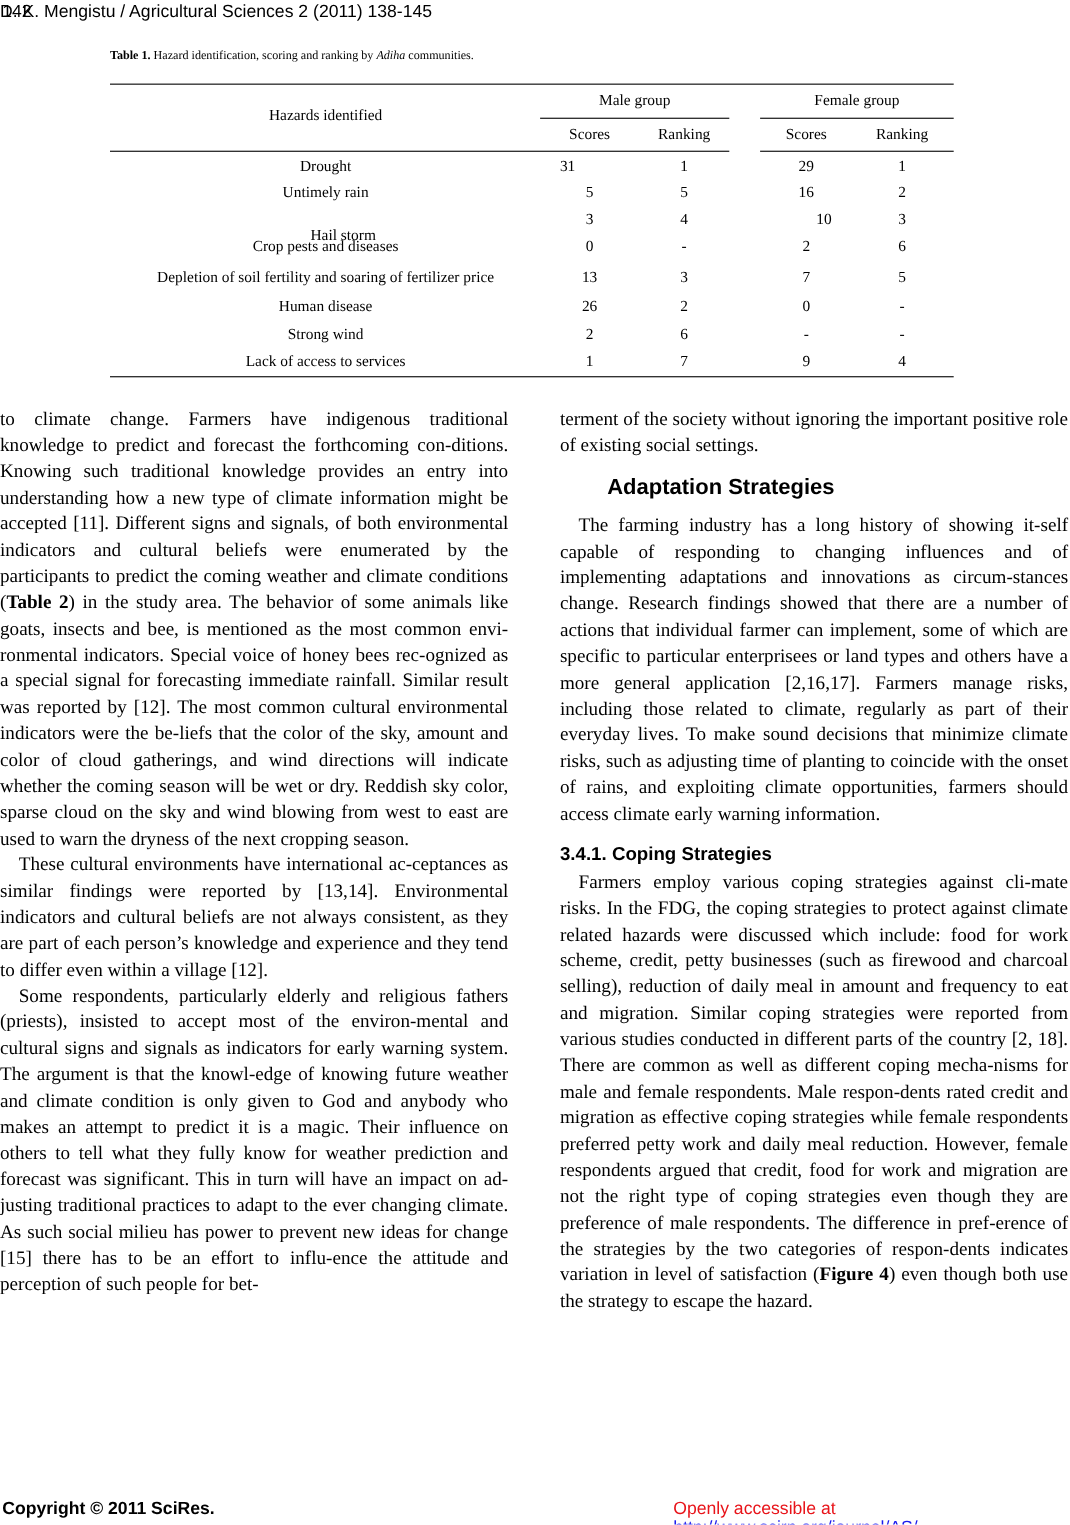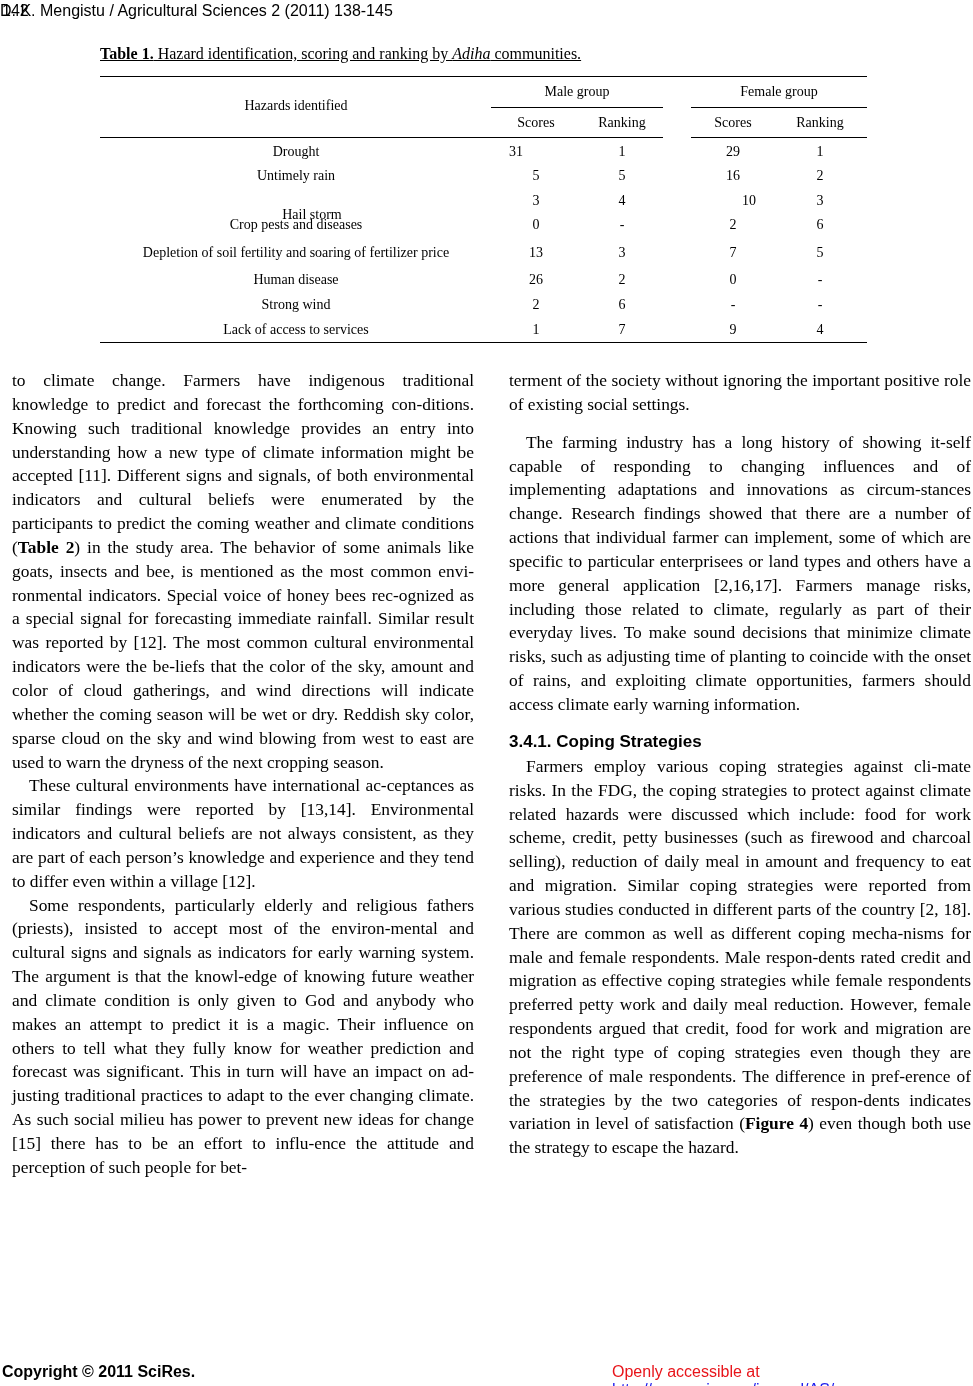--- a/index.html
+++ b/index.html
@@ -4,21 +4,21 @@
 <style>
   html, body { margin: 0; padding: 0; background: #ffffff; }
   body { width: 973px; height: 1386px; position: relative; overflow: hidden; color: #000; }
   .serif { font-family: "Liberation Serif", "DejaVu Serif", serif; }
   .sans { font-family: "Liberation Sans", "DejaVu Sans", sans-serif; }
 
   .running-head { position: absolute; top: 2px; left: 0; width: 973px; height: 22px; font-size: 16px; }
   .running-head .pageno { position: absolute; left: 2px; top: 0; }
   .running-head .title { position: absolute; left: 0; width: 973px; text-align: left; top: 0; }
 
-  .caption { position: absolute; top: 45px; left: 100px; font-size: 16px; text-decoration: underline; }
+  .caption { position: absolute; top: 45px; left: 100px; font-size: 11px; }
   .caption b { font-weight: bold; }
 
   .rule { position: absolute; height: 1.3px; background: #000; }
 
   .tbl-text { position: absolute; font-size: 14px; text-align: center; line-height: 16px; }
   .cell { position: absolute; font-size: 14px; text-align: center; line-height: 16px; }
 
   .col { position: absolute; width: 462px; font-size: 17.4px; line-height: 23.85px; text-align: justify; }
   .col p { margin: 0; }
   .col p.indent { text-indent: 17px; }
@@ -109,29 +109,30 @@
     </div>
     <div>
       <div class="cell serif" style="top: 322px; left: 100px; width: 392px;">Lack of access to services</div>
       <div class="cell serif" style="top: 322px; left: 506px; width: 60px;">1</div>
       <div class="cell serif" style="top: 322px; left: 590px; width: 64px;">7</div>
       <div class="cell serif" style="top: 322px; left: 703px; width: 60px;">9</div>
       <div class="cell serif" style="top: 322px; left: 788px; width: 64px;">4</div>
     </div>
   </div>
 
-<div class="col serif" style="top:369px; left:12px;">
+<div class="col serif" style="top:369px; left:0px;">
   <p><span>to climate change. Farmers have indigenous traditional knowledge to predict and forecast the forthcoming con-ditions. Knowing such traditional knowledge provides an entry into understanding how a new type of climate information might be accepted [11]. Different signs and signals, of both environmental indicators and cultural beliefs were enumerated by the participants to predict the coming weather and climate conditions (</span><span class="bold">Table 2</span><span>) in the study area. The behavior of some animals like goats, insects and bee, is mentioned as the most common envi-ronmental indicators. Special voice of honey bees rec-ognized as a special signal for forecasting immediate rainfall. Similar result was reported by [12]. The most common cultural environmental indicators were the be-liefs that the color of the sky, amount and color of cloud gatherings, and wind directions will indicate whether the coming season will be wet or dry. Reddish sky color, sparse cloud on the sky and wind blowing from west to east are used to warn the dryness of the next cropping season.</span></p>
   <p class="indent">These cultural environments have international ac-ceptances as similar findings were reported by [13,14]. Environmental indicators and cultural beliefs are not always consistent, as they are part of each person’s knowledge and experience and they tend to differ even within a village [12].</p>
   <p class="indent">Some respondents, particularly elderly and religious fathers (priests), insisted to accept most of the environ-mental and cultural signs and signals as indicators for early warning system. The argument is that the knowl-edge of knowing future weather and climate condition is only given to God and anybody who makes an attempt to predict it is a magic. Their influence on others to tell what they fully know for weather prediction and forecast was significant. This in turn will have an impact on ad-justing traditional practices to adapt to the ever changing climate. As such social milieu has power to prevent new ideas for change [15] there has to be an effort to influ-ence the attitude and perception of such people for bet-</p>
 </div>
 
 <div class="col serif" style="top:369px; left:509px;">
   <p>terment of the society without ignoring the important positive role of existing social settings.</p>
   <div class="h2 sans">
+    <span class="hang">Adaptation Strategies</span>
   </div>
   <p class="indent">The farming industry has a long history of showing it-self capable of responding to changing influences and of implementing adaptations and innovations as circum-stances change. Research findings showed that there are a number of actions that individual farmer can implement, some of which are specific to particular enterprisees or land types and others have a more general application [2,16,17]. Farmers manage risks, including those related to climate, regularly as part of their everyday lives. To make sound decisions that minimize climate risks, such as adjusting time of planting to coincide with the onset of rains, and exploiting climate opportunities, farmers should access climate early warning information.</p>
   <div class="h3 sans">3.4.1. Coping Strategies</div>
   <p class="indent"><span>Farmers employ various coping strategies against cli-mate risks. In the FDG, the coping strategies to protect against climate related hazards were discussed which include: food for work scheme, credit, petty businesses (such as firewood and charcoal selling), reduction of daily meal in amount and frequency to eat and migration. Similar coping strategies were reported from various studies conducted in different parts of the country [2, 18]. There are common as well as different coping mecha-nisms for male and female respondents. Male respon-dents rated credit and migration as effective coping strategies while female respondents preferred petty work and daily meal reduction. However, female respondents argued that credit, food for work and migration are not the right type of coping strategies even though they are preference of male respondents. The difference in pref-erence of the strategies by the two categories of respon-dents indicates variation in level of satisfaction (</span><span class="bold">Figure 4</span><span>) even though both use the strategy to escape the hazard.</span></p>
 </div>
 
 <div class="footer sans">
   <span class="copy">Copyright © 2011 SciRes.</span>
   <span class="access"><span>Openly accessible at </span><span class="url">http://www.scirp.org/journal/AS/</span></span>
 </div>

